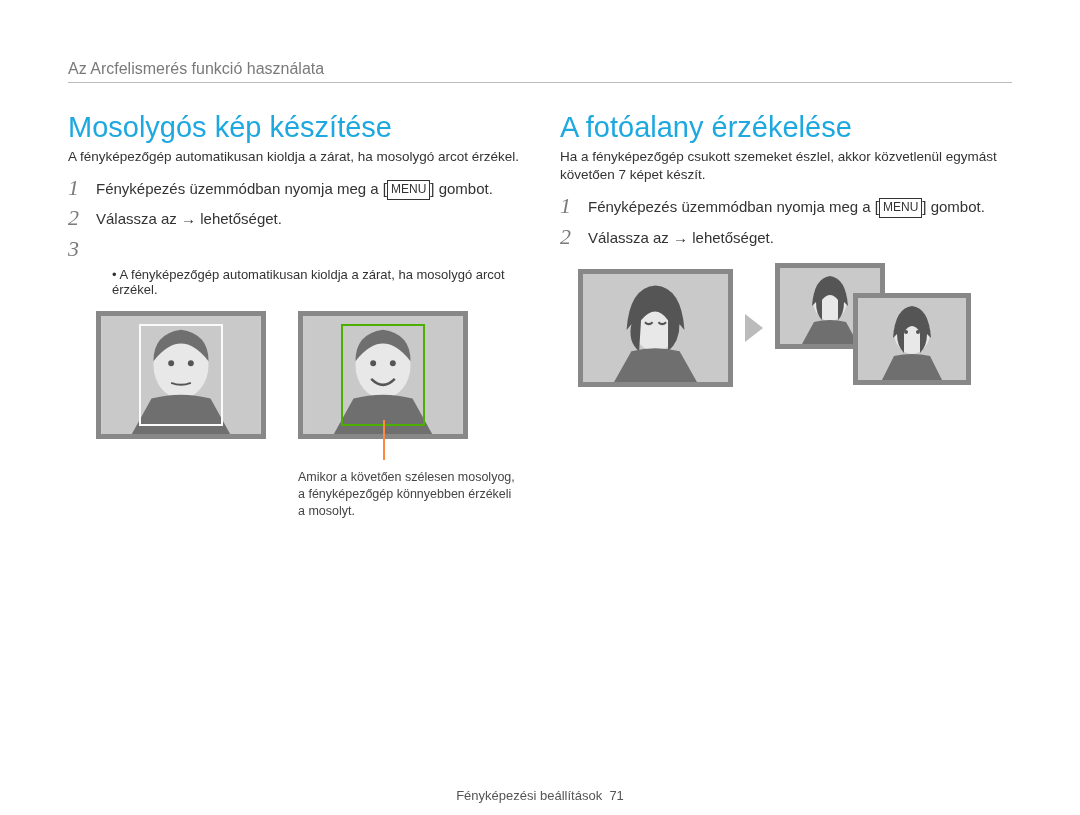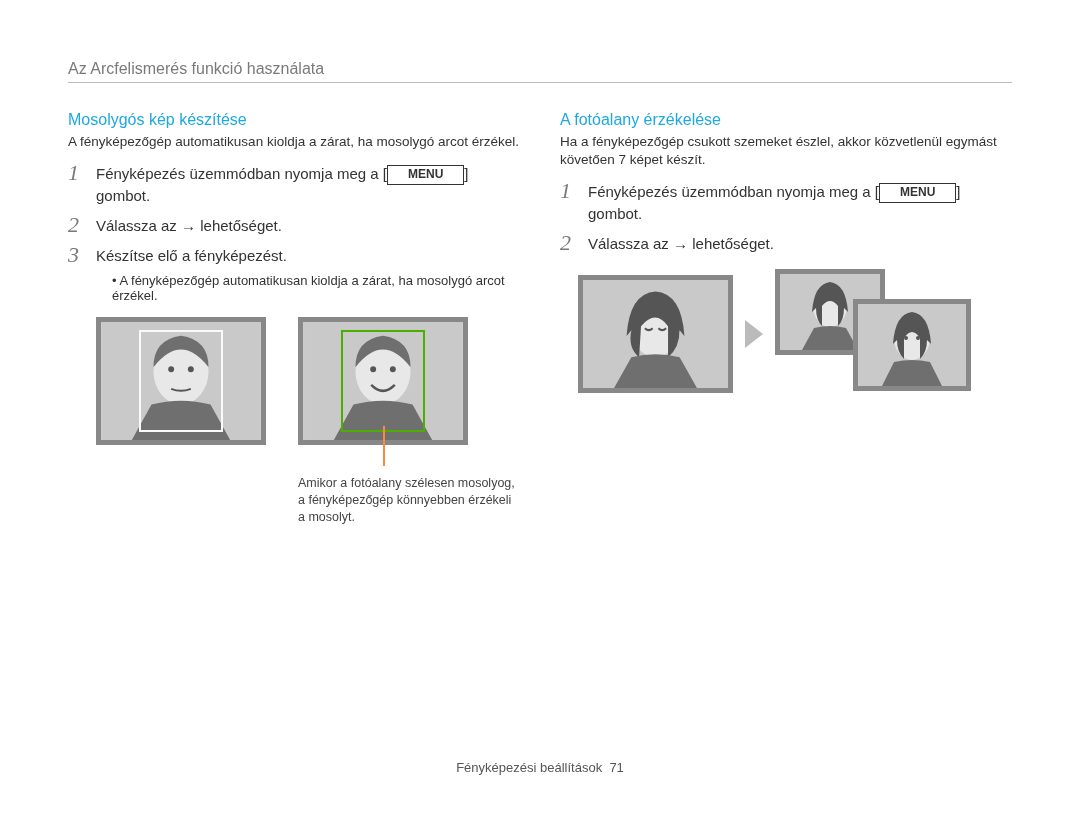--- a/index.html
+++ b/index.html
@@ -26,21 +26,21 @@
   }
   .columns {
     display: flex;
     gap: 40px;
   }
   .col {
     flex: 1;
   }
   .section-title {
     color: #1ea8e0;
-    font-size: 16px;
+    font-size: 29px;
     font-weight: normal;
     margin: 0 0 4px 0;
   }
   .intro {
     font-size: 13.5px;
     color: #333;
     line-height: 1.35;
     margin-bottom: 10px;
   }
   .steps {
@@ -64,23 +64,23 @@
   }
   .step-text {
     font-size: 15px;
     color: #333;
     line-height: 1.45;
     padding-top: 2px;
   }
   .menu-btn {
     display: inline-block;
     border: 1px solid #333;
-    padding: 0 20px;
+    padding: 0 3px;
     font-size: 12px;
-    font-weight: bold;
+    font-weight: normal;
     font-family: Arial;
     vertical-align: 1px;
   }
   .bullet-sub {
     margin: 4px 0 0 44px;
     font-size: 13px;
     color: #333;
   }
   .bullet-sub::before {
     content: "• ";
@@ -158,21 +158,21 @@
   }
   .arrow {
     width: 0; height: 0;
     border-top: 14px solid transparent;
     border-bottom: 14px solid transparent;
     border-left: 18px solid #bbb;
     margin: 0 2px;
   }
   .footer {
     position: absolute;
-    bottom: 40px;
+    bottom: 12px;
     left: 0; right: 0;
     text-align: center;
     font-size: 13px;
     color: #555;
   }
 </style>
 </head>
 <body>
 
 <div class="page">
@@ -191,21 +191,20 @@
           <span class="step-text">
             <span>Fényképezés üzemmódban nyomja meg a [</span><span class="menu-btn">MENU</span><span>] gombot.</span>
           </span>
         </li>
         <li>
           <span class="step-num">2</span>
           <span class="step-text">Válassza az                         → lehetőséget.</span>
         </li>
         <li>
           <span class="step-num">3</span>
-          <span class="step-text">Készítse elő a fényképezést.</span>
         </li>
       </ul>
 
       <div class="bullet-sub">A fényképezőgép automatikusan kioldja a zárat, ha mosolygó arcot érzékel.</div>
 
       <div class="image-row">
         <div class="photo photo-left white-frame">
           <svg class="face-svg" viewBox="0 0 160 120">
             <rect width="160" height="120" fill="#c9c9c9"></rect>
             <ellipse cx="80" cy="50" rx="28" ry="34" fill="#e8e8e8"></ellipse>
@@ -225,21 +224,21 @@
             <circle cx="70" cy="48" r="3" fill="#555"></circle>
               <circle cx="90" cy="48" r="3" fill="#555"></circle>
             <path d="M68 64 Q80 76 92 64" stroke="#555" stroke-width="2.5" fill="none"></path>
             <path d="M50 84 Q80 76 110 84 L130 120 L30 120 Z" fill="#6f6f6f"></path>
           </svg>
           <div class="face-box"></div>
           <div class="callout-line"></div>
         </div>
       </div>
 
-      <div class="callout-text">Amikor a fotóalany szélesen mosolyog, a fényképezőgép könnyebben érzékeli a mosolyt.</div>
+      <div class="callout-text">Amikor a követően szélesen mosolyog, a fényképezőgép könnyebben érzékeli a mosolyt.</div>
     </div>
 
     <div class="col">
       <h2 class="section-title">A fotóalany érzékelése</h2>
       <div class="intro">Ha a fényképezőgép csukott szemeket észlel, akkor közvetlenül egymást követően 7 képet készít.</div>
 
       <ul class="steps">
         <li>
           <span class="step-num">1</span>
           <span class="step-text">

